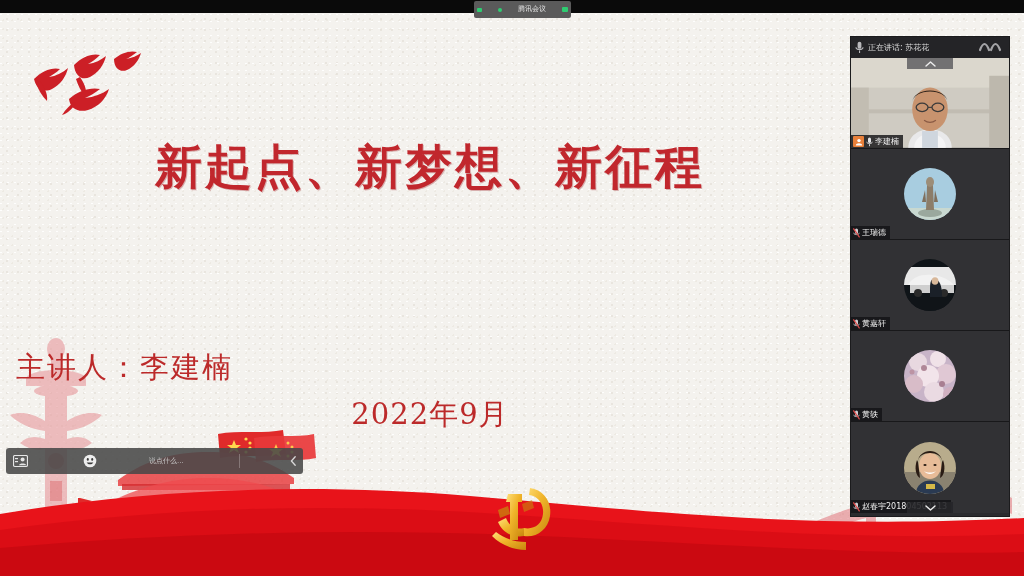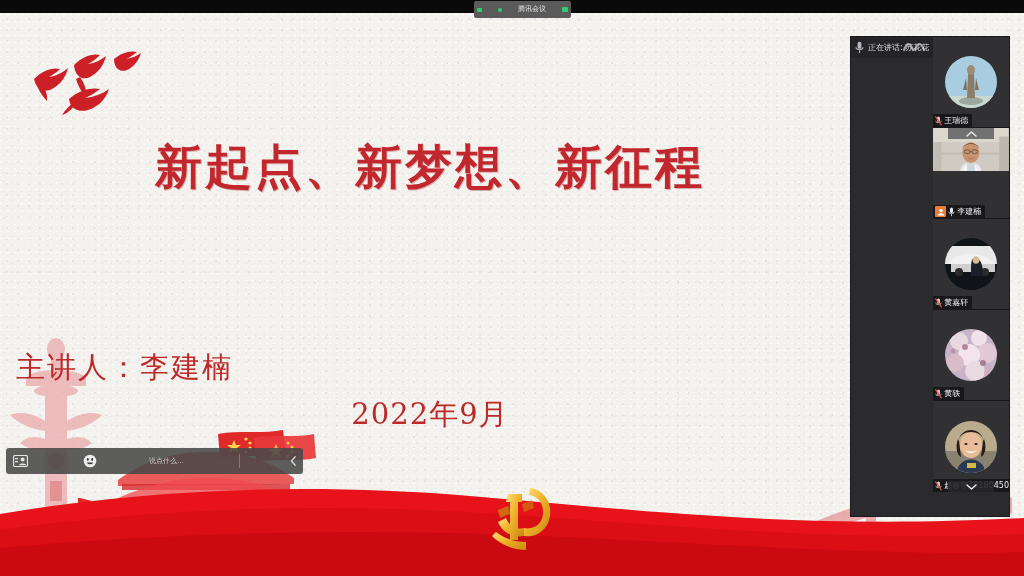--- a/index.html
+++ b/index.html
@@ -111,21 +111,21 @@
     font-family:"DejaVu Sans", sans-serif; white-space:nowrap; overflow:hidden;
   }
   .ct-sep { width:1px; height:14px; background:rgba(255,255,255,.25); }
   .ct-collapse { width:18px; height:26px; display:flex; align-items:center; justify-content:center; }
 
   
   .panel {
     position:absolute; top:36px; right:14px;
     width:160px; height:481px;
     background:#2b2b2e; z-index:50;
-    display:flex; flex-direction:row;
+    display:flex; flex-direction:column;
     border:1px solid #1b1b1d;
   }
   .panel-header {
     height:21px; flex:0 0 21px; background:#242427;
     display:flex; align-items:center; padding:0 4px; gap:4px;
     position:relative;
   }
   .ph-mic { width:9px; height:13px; flex:0 0 9px; }
   .ph-label {
     font-size:8px; color:#dcdcdc; white-space:nowrap; overflow:hidden;
@@ -364,44 +364,20 @@
         <rect x="4" y="9.4" width="1.1" height="2.6" fill="#b9b9bc"></rect>
       </svg>
       <span class="ph-label">正在讲话: 苏花花</span>
       <svg class="ph-wave" viewBox="0 0 26 12">
         <path d="M1 9 C4 1 7 1 10 9" fill="none" stroke="#cfcfd2" stroke-width="2.2" stroke-linecap="round"></path>
         <path d="M12 9 C15 1 18 1 21 9" fill="none" stroke="#cfcfd2" stroke-width="2.2" stroke-linecap="round"></path>
       </svg>
     </div>
 
     <div class="tiles">
-
-      <div class="tile">
-        <div class="avatar-wrap">
-          <div class="avatar">
-            <svg viewBox="0 0 52 52" width="52" height="52">
-              <rect width="52" height="52" fill="#a8cde0"></rect>
-              <rect y="40" width="52" height="12" fill="#c8d8d0"></rect>
-              <ellipse cx="26" cy="45" rx="12" ry="4" fill="#9aa89e"></ellipse>
-              <path d="M22 42 L30 42 L29 18 C29 13 23 13 23 18 Z" fill="#8c7d6a"></path>
-              <ellipse cx="26" cy="14" rx="4" ry="5" fill="#9c8d78"></ellipse>
-              <path d="M21 22 L18 34 L22 34 Z" fill="#80705e"></path>
-              <path d="M31 22 L34 34 L30 34 Z" fill="#80705e"></path>
-            </svg>
-          </div>
-        </div>
-        <div class="nametag">
-          <svg class="nt-mic" viewBox="0 0 7 10">
-            <rect x="2" y="0.6" width="3" height="5.4" rx="1.5" fill="#cfcfd2"></rect>
-            <path d="M0.7 4.8 C0.7 7.2 6.3 7.2 6.3 4.8" fill="none" stroke="#cfcfd2" stroke-width="0.9"></path>
-            <path d="M0.4 0.4 L6.6 9.4" stroke="#e04b4b" stroke-width="1.2"></path>
-          </svg>
-          <span class="nt-name">王瑞德</span>
-        </div>
-      </div>
 
       <div class="tile">
         <svg class="tile-video" viewBox="0 0 160 91" preserveAspectRatio="xMidYMid slice">
           <rect width="160" height="91" fill="#cfcbc2"></rect>
           <rect x="0" y="0" width="160" height="30" fill="#dbd7cd"></rect>
           <rect x="0" y="30" width="18" height="61" fill="#c2bdb2"></rect>
           <rect x="140" y="18" width="20" height="73" fill="#bdb8ad"></rect>
           <rect x="18" y="52" width="122" height="4" fill="#b8b2a6" opacity=".6"></rect>
           <path d="M58 91 C58 66 102 66 102 91 Z" fill="#e9e9ea"></path>
           <path d="M64 91 C64 72 96 72 96 91 Z" fill="#f4f4f5"></path>
@@ -431,20 +407,44 @@
             <rect x="3.1" y="7.2" width="0.9" height="2" fill="#e4e4e6"></rect>
           </svg>
           <span class="nt-name">李建楠</span>
         </div>
       </div>
 
       <div class="tile">
         <div class="avatar-wrap">
           <div class="avatar">
             <svg viewBox="0 0 52 52" width="52" height="52">
+              <rect width="52" height="52" fill="#a8cde0"></rect>
+              <rect y="40" width="52" height="12" fill="#c8d8d0"></rect>
+              <ellipse cx="26" cy="45" rx="12" ry="4" fill="#9aa89e"></ellipse>
+              <path d="M22 42 L30 42 L29 18 C29 13 23 13 23 18 Z" fill="#8c7d6a"></path>
+              <ellipse cx="26" cy="14" rx="4" ry="5" fill="#9c8d78"></ellipse>
+              <path d="M21 22 L18 34 L22 34 Z" fill="#80705e"></path>
+              <path d="M31 22 L34 34 L30 34 Z" fill="#80705e"></path>
+            </svg>
+          </div>
+        </div>
+        <div class="nametag">
+          <svg class="nt-mic" viewBox="0 0 7 10">
+            <rect x="2" y="0.6" width="3" height="5.4" rx="1.5" fill="#cfcfd2"></rect>
+            <path d="M0.7 4.8 C0.7 7.2 6.3 7.2 6.3 4.8" fill="none" stroke="#cfcfd2" stroke-width="0.9"></path>
+            <path d="M0.4 0.4 L6.6 9.4" stroke="#e04b4b" stroke-width="1.2"></path>
+          </svg>
+          <span class="nt-name">王瑞德</span>
+        </div>
+      </div>
+
+      <div class="tile">
+        <div class="avatar-wrap">
+          <div class="avatar">
+            <svg viewBox="0 0 52 52" width="52" height="52">
               <rect width="52" height="52" fill="#0f1418"></rect>
               <rect y="8" width="52" height="18" fill="#e8e8e8"></rect>
               <path d="M4 26 C8 18 18 15 28 16 C38 17 46 21 50 26 Z" fill="#f2f2f2"></path>
               <rect x="6" y="26" width="44" height="8" fill="#cfcfcf"></rect>
               <circle cx="14" cy="34" r="4" fill="#2a2a2a"></circle>
               <circle cx="40" cy="34" r="4" fill="#2a2a2a"></circle>
               <path d="M30 20 C36 20 38 28 38 36 L38 52 L26 52 L26 30 C26 23 27 20 30 20 Z" fill="#1a2028"></path>
               <ellipse cx="31" cy="22" rx="3.4" ry="3.8" fill="#d8b89a"></ellipse>
               <rect y="38" width="52" height="14" fill="#101418"></rect>
             </svg>

